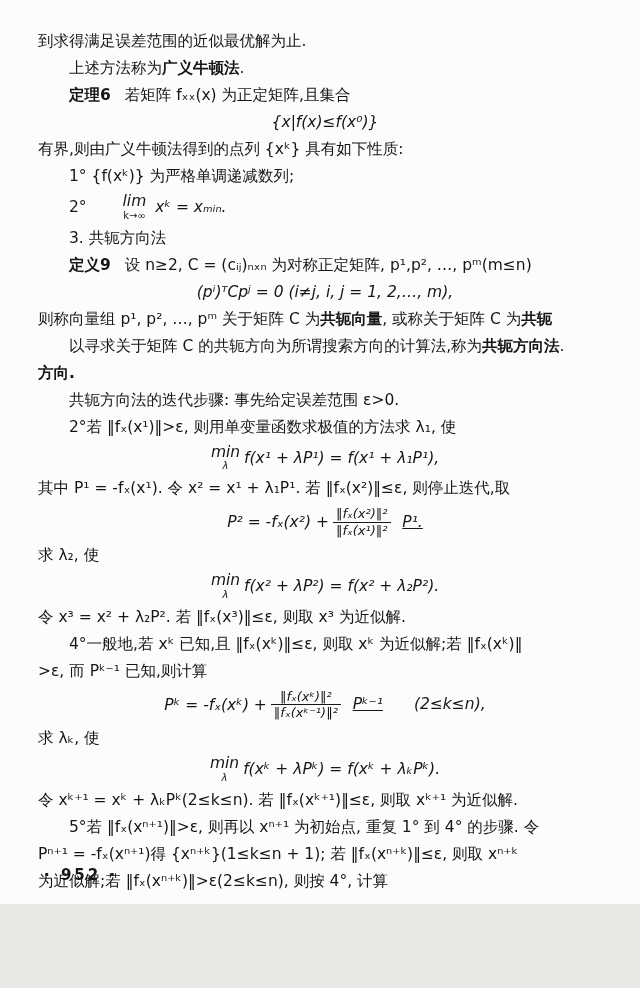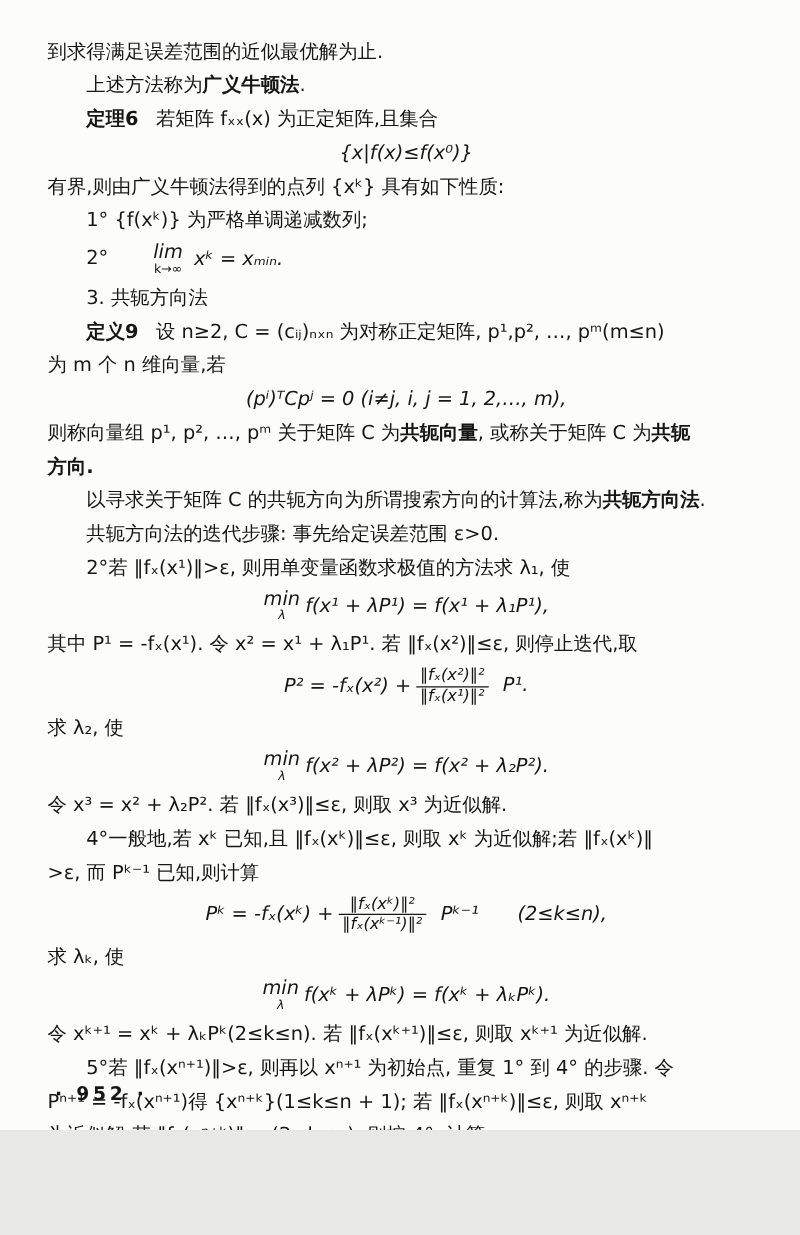--- a/index.html
+++ b/index.html
@@ -15,21 +15,21 @@
     box-sizing: border-box;
     padding: 32px 28px 0 38px;
     overflow: hidden;
   }
   p.ln { margin: 0 0 8px 0; line-height: 19px; white-space: nowrap; }
   .indent { text-indent: 2em; }
   .center { text-align: center; }
   b.term { font-weight: bold; }
   .lbl { font-weight: bold; margin-right: .9em; }
   .eq { font-style: italic; margin-top: 2px; margin-bottom: 10px; }
-  .sp { margin-left: .5em; }
+  .sp { margin-left: .5em; text-decoration: underline; }
   .cond { margin-left: 2em; }
   .frac {
     display: inline-block;
     vertical-align: middle;
     text-align: center;
     margin: 0 4px;
     line-height: 1.05;
   }
   .frac .num, .frac .den { display: block; font-size: 13px; padding: 1px 3px; }
   .frac .num { border-bottom: 1.5px solid #161616; }
@@ -69,29 +69,28 @@
   <p class="ln indent"><span>1° {f(xᵏ)} 为严格单调递减数列;</span></p>
 
   <p class="ln indent"><span>2°</span>
     <span class="munder"><span class="op">lim</span><span class="under">k→∞</span></span>
     <span class="eq">xᵏ = xₘᵢₙ.</span></p>
 
   <p class="ln indent" style="margin-top:4px;"><span>3. 共轭方向法</span></p>
 
   <p class="ln indent"><b class="lbl">定义9</b><span>设 n≥2, C = (cᵢⱼ)ₙₓₙ 为对称正定矩阵, p¹,p², …, pᵐ(m≤n)</span></p>
 
-  <p class="ln"><span>为 m 个 n 维向量,若</span></p>
 
   <p class="ln center eq"><span>(pⁱ)ᵀCpʲ = 0 (i≠j, i, j = 1, 2,…, m),</span></p>
 
   <p class="ln"><span>则称向量组 p¹, p², …, pᵐ 关于矩阵 C 为</span><b class="term">共轭向量</b><span>, 或称关于矩阵 C 为</span><b class="term">共轭</b></p>
 
+  <p class="ln indent"><span>以寻求关于矩阵 C 的共轭方向为所谓搜索方向的计算法,称为</span><b class="term">共轭方向法</b><span>.</span></p>
+
   <p class="ln"><b class="term">方向.</b></p>
-
-  <p class="ln indent"><span>以寻求关于矩阵 C 的共轭方向为所谓搜索方向的计算法,称为</span><b class="term">共轭方向法</b><span>.</span></p>
 
   <p class="ln indent"><span>共轭方向法的迭代步骤: 事先给定误差范围 ε&gt;0.</span></p>
 
 
   <p class="ln indent"><span>2°若 ‖fₓ(x¹)‖&gt;ε, 则用单变量函数求极值的方法求 λ₁, 使</span></p>
 
   <p class="ln center eq"><span class="munder"><span class="op">min</span><span class="under">λ</span></span><span>f(x¹ + λP¹) = f(x¹ + λ₁P¹),</span></p>
 
   <p class="ln"><span>其中 P¹ = -fₓ(x¹). 令 x² = x¹ + λ₁P¹. 若 ‖fₓ(x²)‖≤ε, 则停止迭代,取</span></p>
 

